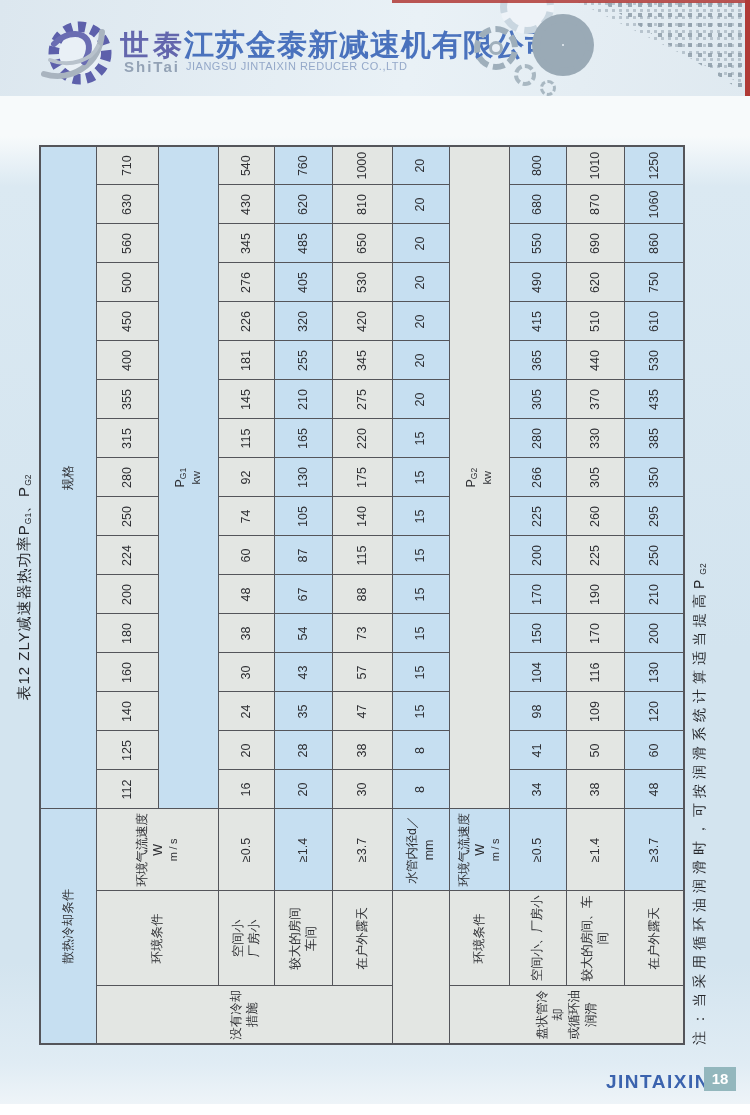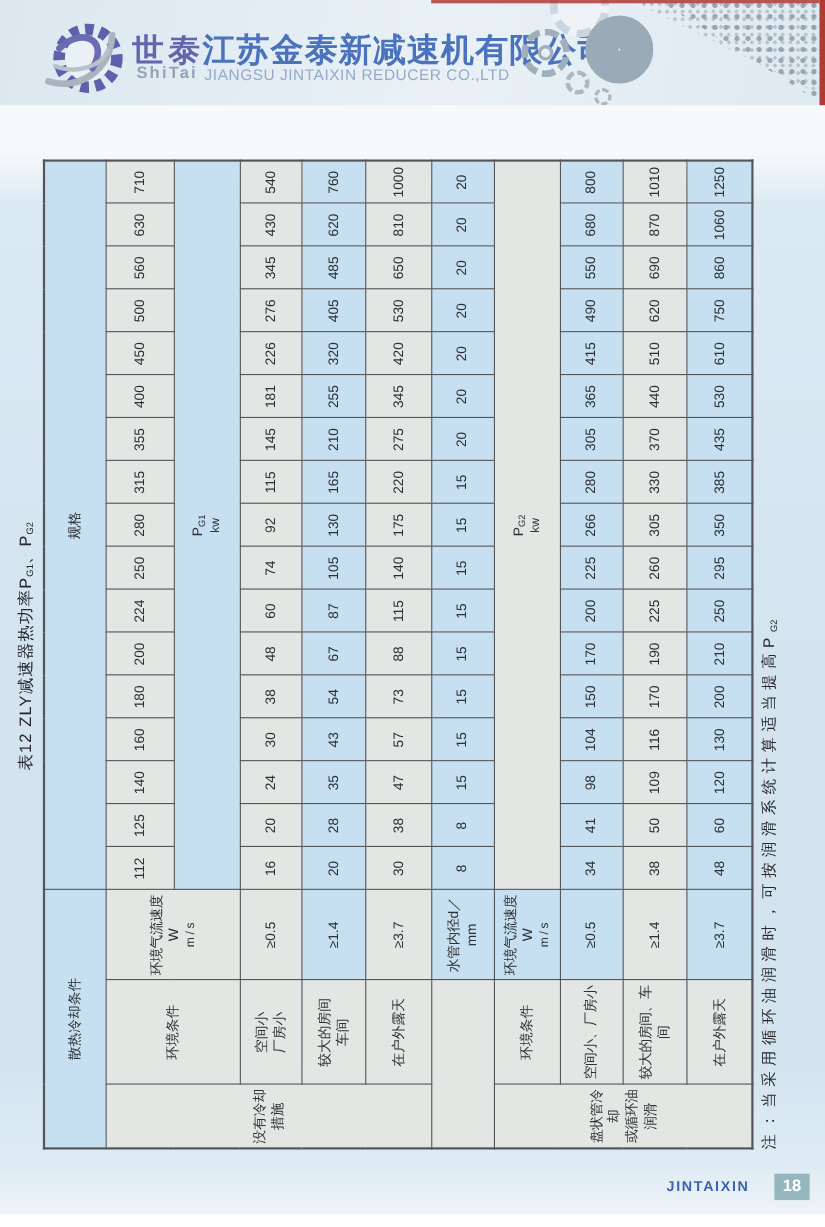--- a/index.html
+++ b/index.html
@@ -10,21 +10,21 @@
   
   .banner{position:absolute;left:0;top:0;width:750px;height:96px;
           background:linear-gradient(100deg,#dce7ef 0%,#e9f1f6 55%,#dfe9f0 100%);overflow:hidden;}
   .logo-svg{position:absolute;left:40px;top:16px;width:76px;height:76px;}
   .logo-cn{position:absolute;left:120px;top:26px;font-size:29px;font-weight:bold;
            color:var(--brand-purple,#6366ad);letter-spacing:4px;}
   .logo-en{position:absolute;left:124px;top:58px;font-size:15px;font-weight:bold;
            color:#93a2b5;letter-spacing:2px;}
   .co-cn{position:absolute;left:184px;top:25px;font-size:30px;font-weight:bold;
          color:var(--company-blue,#4a72bd);letter-spacing:1px;}
-  .co-en{position:absolute;left:186px;top:60px;font-size:14px;color:var(--company-sub,#95a9c9);letter-spacing:0.5px;}
+  .co-en{position:absolute;left:186px;top:60px;font-size:11px;color:var(--company-sub,#95a9c9);letter-spacing:0.5px;}
   .gear{position:absolute;border-radius:50%;box-sizing:border-box;}
   .g1{left:500px;top:-20px;width:54px;height:54px;border:7px dashed #c9d6e0;background:#eef3f8;}
   .g2{left:474px;top:26px;width:44px;height:44px;border:6px dashed #9fafbb;}
   .g2 .hub{position:absolute;inset:9px;border-radius:50%;border:3px solid #9fafbb;background:#e8eff5;}
   .g2 .hub::after{content:"";position:absolute;inset:4px;border-radius:50%;background:#8b9ba8;}
   .g3{left:532px;top:14px;width:62px;height:62px;border:8px dashed #9aaab6;background:#9aaab6;}
   .g3 .hub{position:absolute;inset:22px;border-radius:50%;background:#e8eff5;}
   .g4{left:514px;top:64px;width:22px;height:22px;border:4px dashed #a9b8c2;}
   .g5{left:540px;top:80px;width:16px;height:16px;border:3px dashed #a9b8c2;}
   .dots{position:absolute;top:0;height:96px;}
@@ -51,21 +51,21 @@
   td.c-blue{background:var(--cell-blue,#c6dff1);}
   td.c-gray{background:var(--cell-gray,#e3e6e3);}
   td .ln{display:block;}
   td .ln.unit{font-size:11px;}
   td.xs{font-size:11.5px;letter-spacing:-0.3px;}
   sub.ss{font-size:8.5px;vertical-align:-2px;letter-spacing:0;}
   .tbl-note{margin-top:6px;font-size:14px;letter-spacing:5px;color:#26272b;white-space:nowrap;}
   .tbl-note sub.ss{letter-spacing:0;}
 
   
-  .footer-brand{position:absolute;left:606px;top:1071px;font-size:13px;font-weight:bold;
+  .footer-brand{position:absolute;left:606px;top:1071px;font-size:19px;font-weight:bold;
                 color:var(--footer-blue,#3b63ae);letter-spacing:1.5px;}
   .page-box{position:absolute;left:704px;top:1067px;width:32px;height:24px;line-height:24px;
             background:var(--page-box,#93b7bd);color:#ffffff;font-weight:bold;font-size:15px;text-align:center;}
 </style>
 </head>
 <body>
 
 <div class="page">
 
   <div class="banner">

